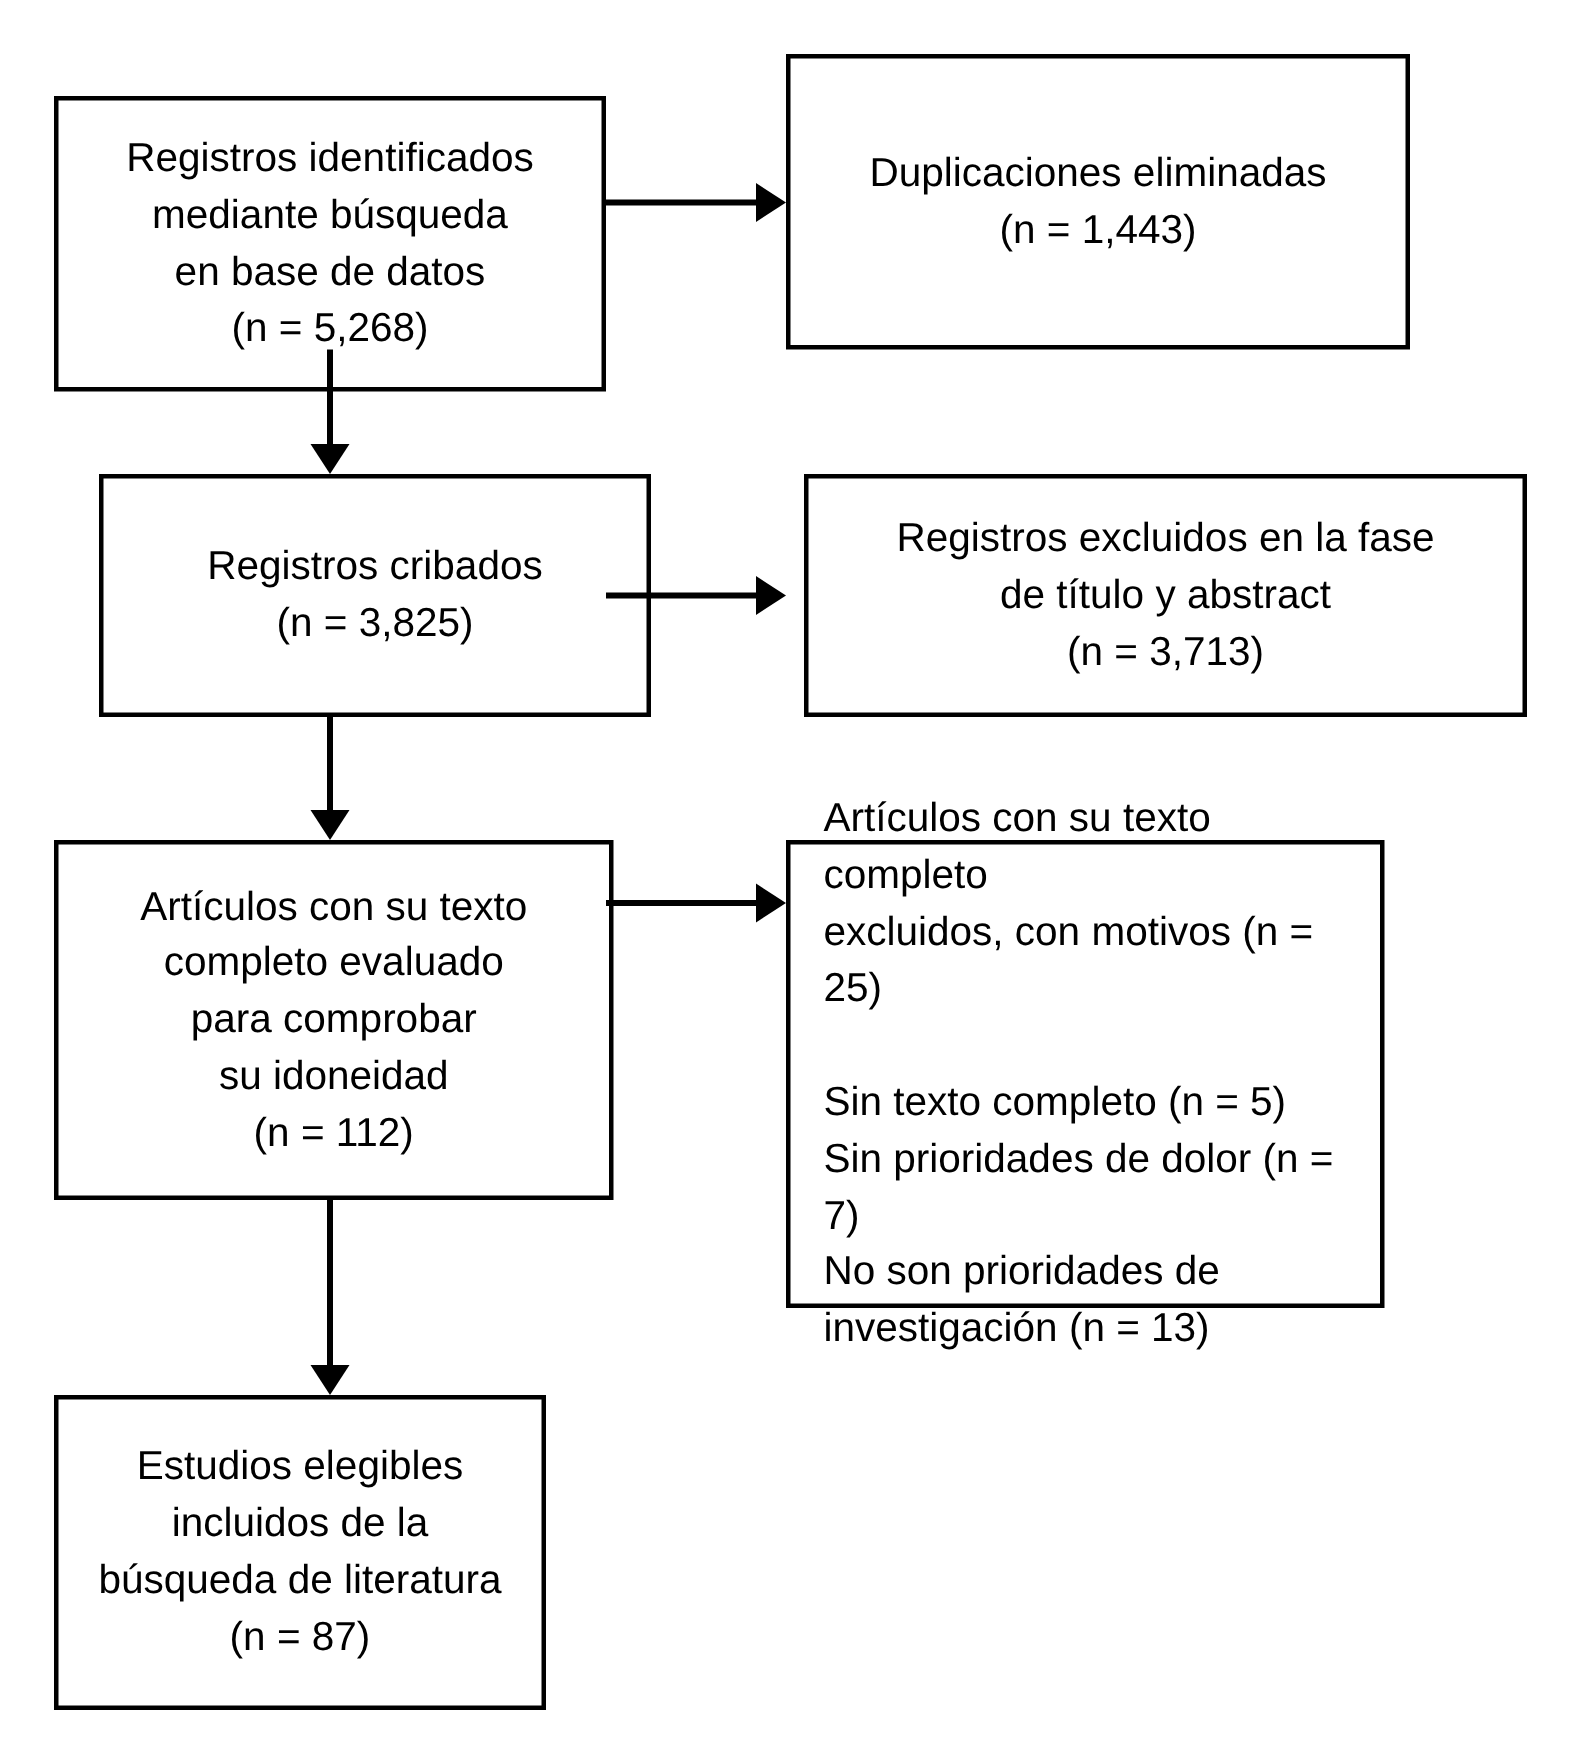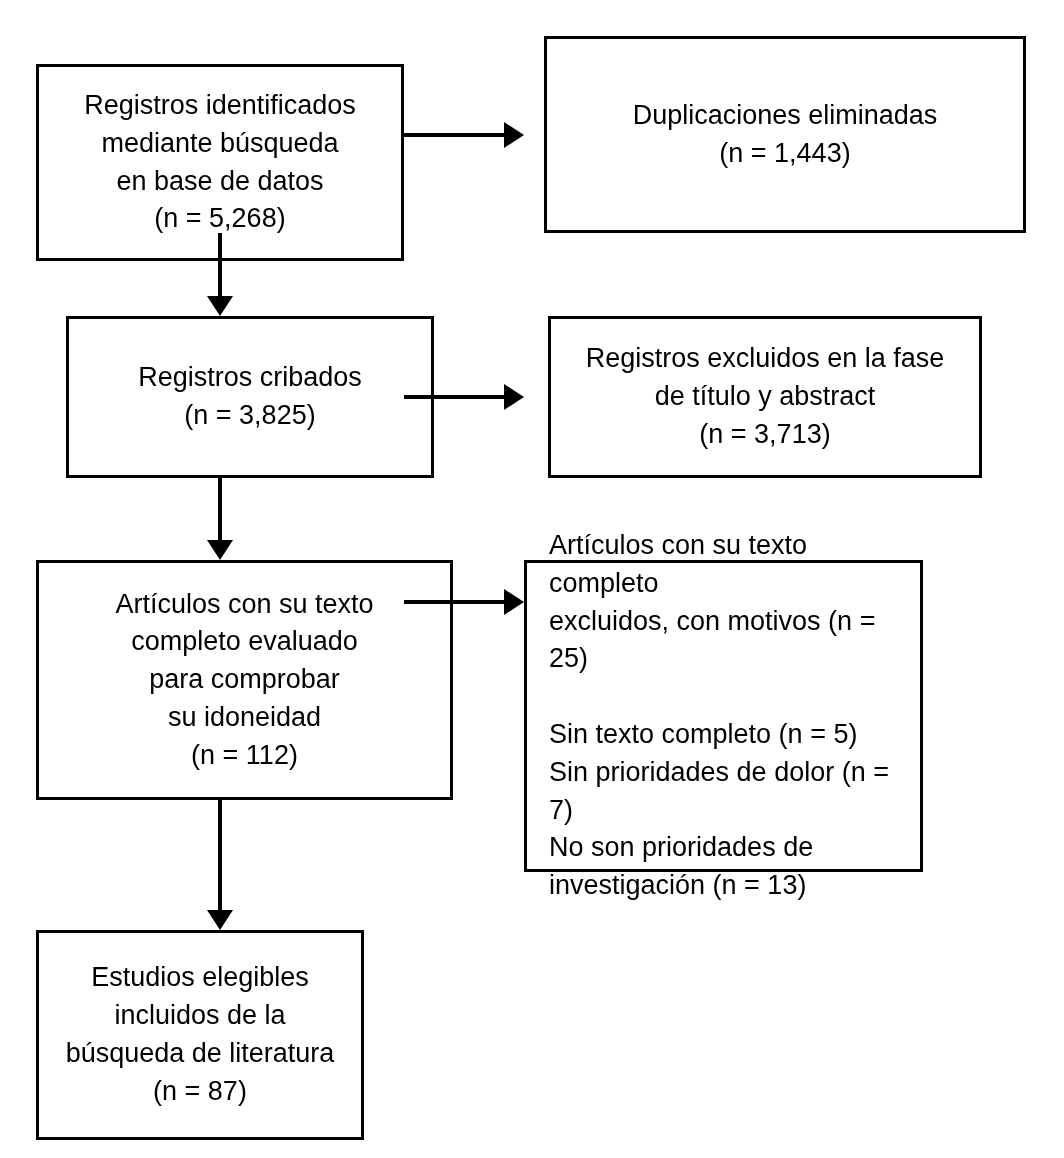--- a/index.html
+++ b/index.html
@@ -35,24 +35,24 @@
     justify-content: flex-start;
     padding-left: 22px;
     padding-right: 16px;
   }
   .box.left-align .box-text {
     text-align: left;
   }
 
   
   #box-identified        { left: 36px;  top: 36px;  width: 368px; height: 197px; margin-top: 28px; }
-  #box-duplicates        { left: 544px; top: 36px;  width: 482px; height: 197px; }
+  #box-duplicates        { left: 524px; top: 36px;  width: 416px; height: 197px; }
   #box-screened          { left: 36px;  top: 316px; width: 368px; height: 162px; margin-left: 30px; }
-  #box-excluded-title    { left: 548px; top: 316px; width: 434px; height: 162px; }
-  #box-fulltext-assessed { left: 36px;  top: 560px; width: 417px; height: 240px; }
+  #box-excluded-title    { left: 536px; top: 316px; width: 482px; height: 162px; }
+  #box-fulltext-assessed { left: 36px;  top: 560px; width: 373px; height: 240px; }
   #box-fulltext-excluded { left: 524px; top: 560px; width: 399px; height: 312px; }
   #box-included          { left: 36px;  top: 930px; width: 328px; height: 210px; }
 
   
   .arrow { position: absolute; }
   .arrow .shaft { position: absolute; background: #000000; }
   .arrow .head { position: absolute; width: 0; height: 0; }
 
   .arrow-right .shaft {
     left: 0; top: 50%;

